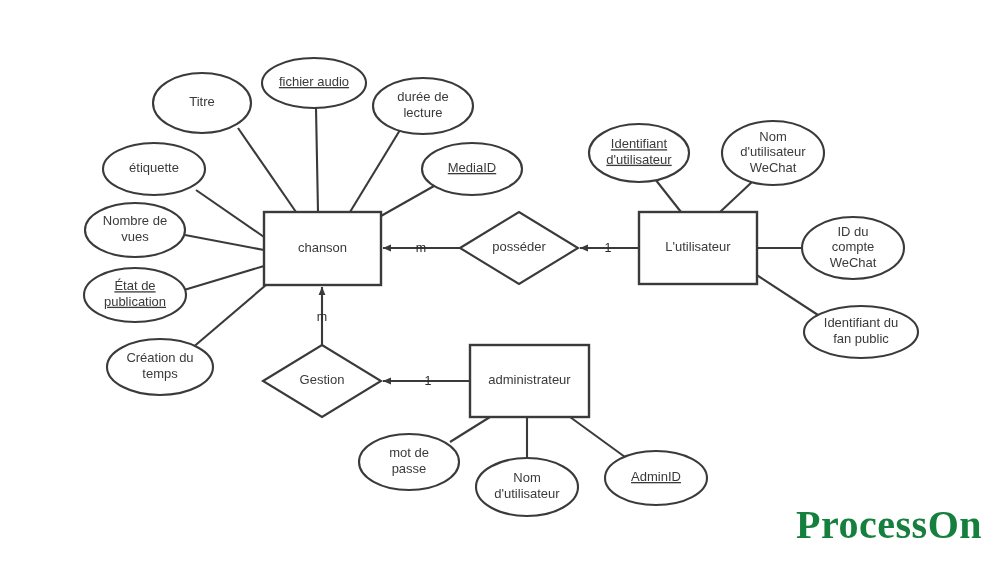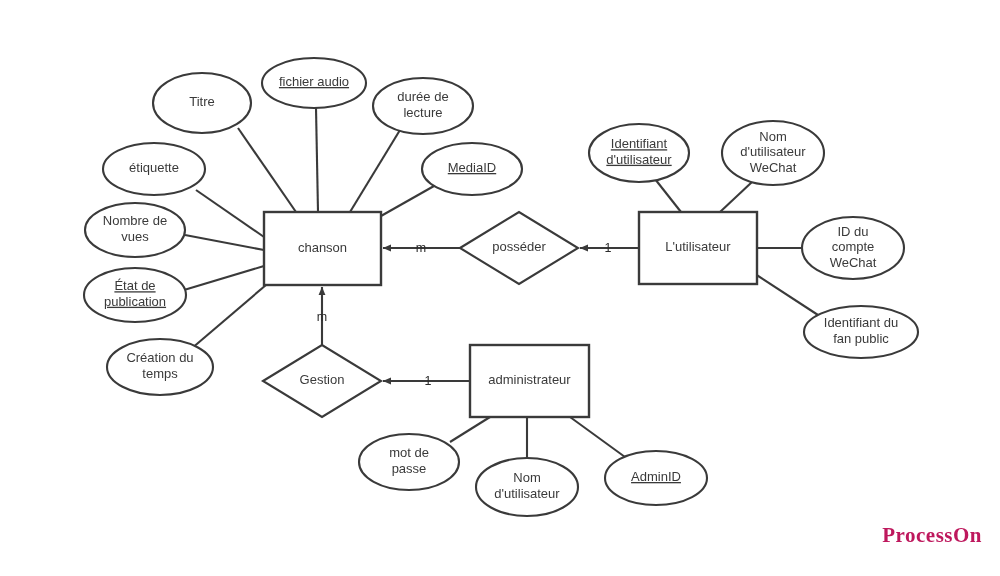--- a/index.html
+++ b/index.html
@@ -52,23 +52,23 @@
     font-size: 12.5px;
     fill: #2b2b2b;
     text-anchor: middle;
     dominant-baseline: middle;
   }
   .watermark {
     position: absolute;
     right: 18px;
     bottom: 28px;
     font-family: "Liberation Serif", serif;
-    font-size: 21px;
+    font-size: 40px;
     font-weight: bold;
-    color: #be185d;
+    color: #15803d;
     letter-spacing: 0.5px;
     user-select: none;
   }
 </style>
 </head>
 <body>
 
 <div id="canvas">
   <svg id="er-svg" viewBox="0 0 1000 576" xmlns="http://www.w3.org/2000/svg">
     <defs>

